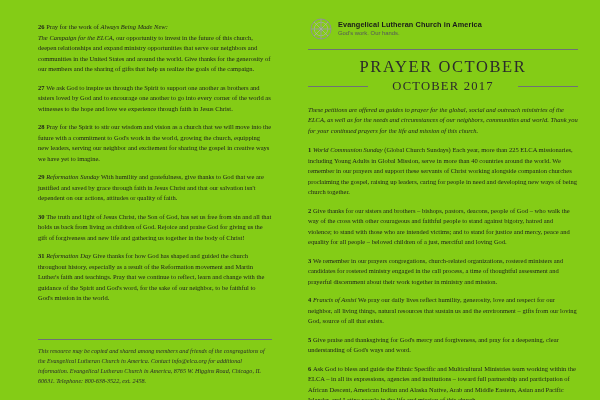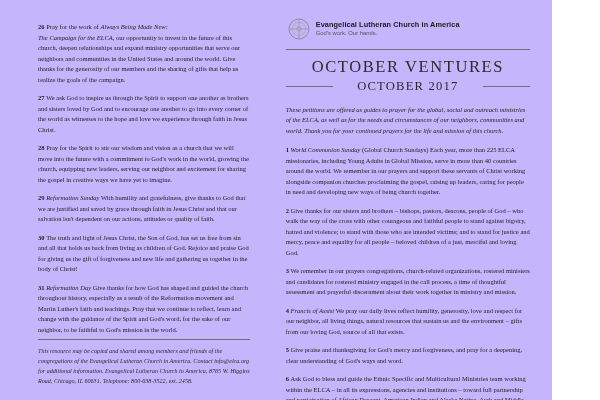--- a/index.html
+++ b/index.html
@@ -9,25 +9,25 @@
   }
   body {
     width: 600px;
     height: 400px;
     overflow: hidden;
     font-family: "Liberation Serif", "DejaVu Serif", serif;
     color: #1d1d1d;
   }
   .page {
     position: relative;
-    width: 552px;
+    width: 600px;
     height: 400px;
     box-sizing: border-box;
     display: flex;
-    background: #c4b5fd;
+    background: #84cc16;
   }
   .col-left {
     position: relative;
     width: 290px;
     box-sizing: border-box;
     padding: 22px 18px 0 38px;
   }
   .col-right {
     position: relative;
     width: 310px;
@@ -171,21 +171,21 @@
         </svg>
       </span>
       <span class="brand-lines">
         <div class="brand-name">Evangelical Lutheran Church in America</div>
         <div class="brand-tag">God's work. Our hands.</div>
       </span>
     </div>
 
     <div class="rule-top"></div>
 
-    <div class="title-main">OCTOBER VENTURES</div>
+    <div class="title-main">PRAYER OCTOBER</div>
 
     <div class="title-sub-wrap">
       <span class="dash"></span>
       <span class="title-sub">OCTOBER 2017</span>
       <span class="dash"></span>
     </div>
 
     <div class="intro">These petitions are offered as guides to prayer for the global, social and outreach ministries of the ELCA, as well as for the needs and circumstances of our neighbors, communities and world. Thank you for your continued prayers for the life and mission of this church.</div>
 
     <div id="right-entries">

